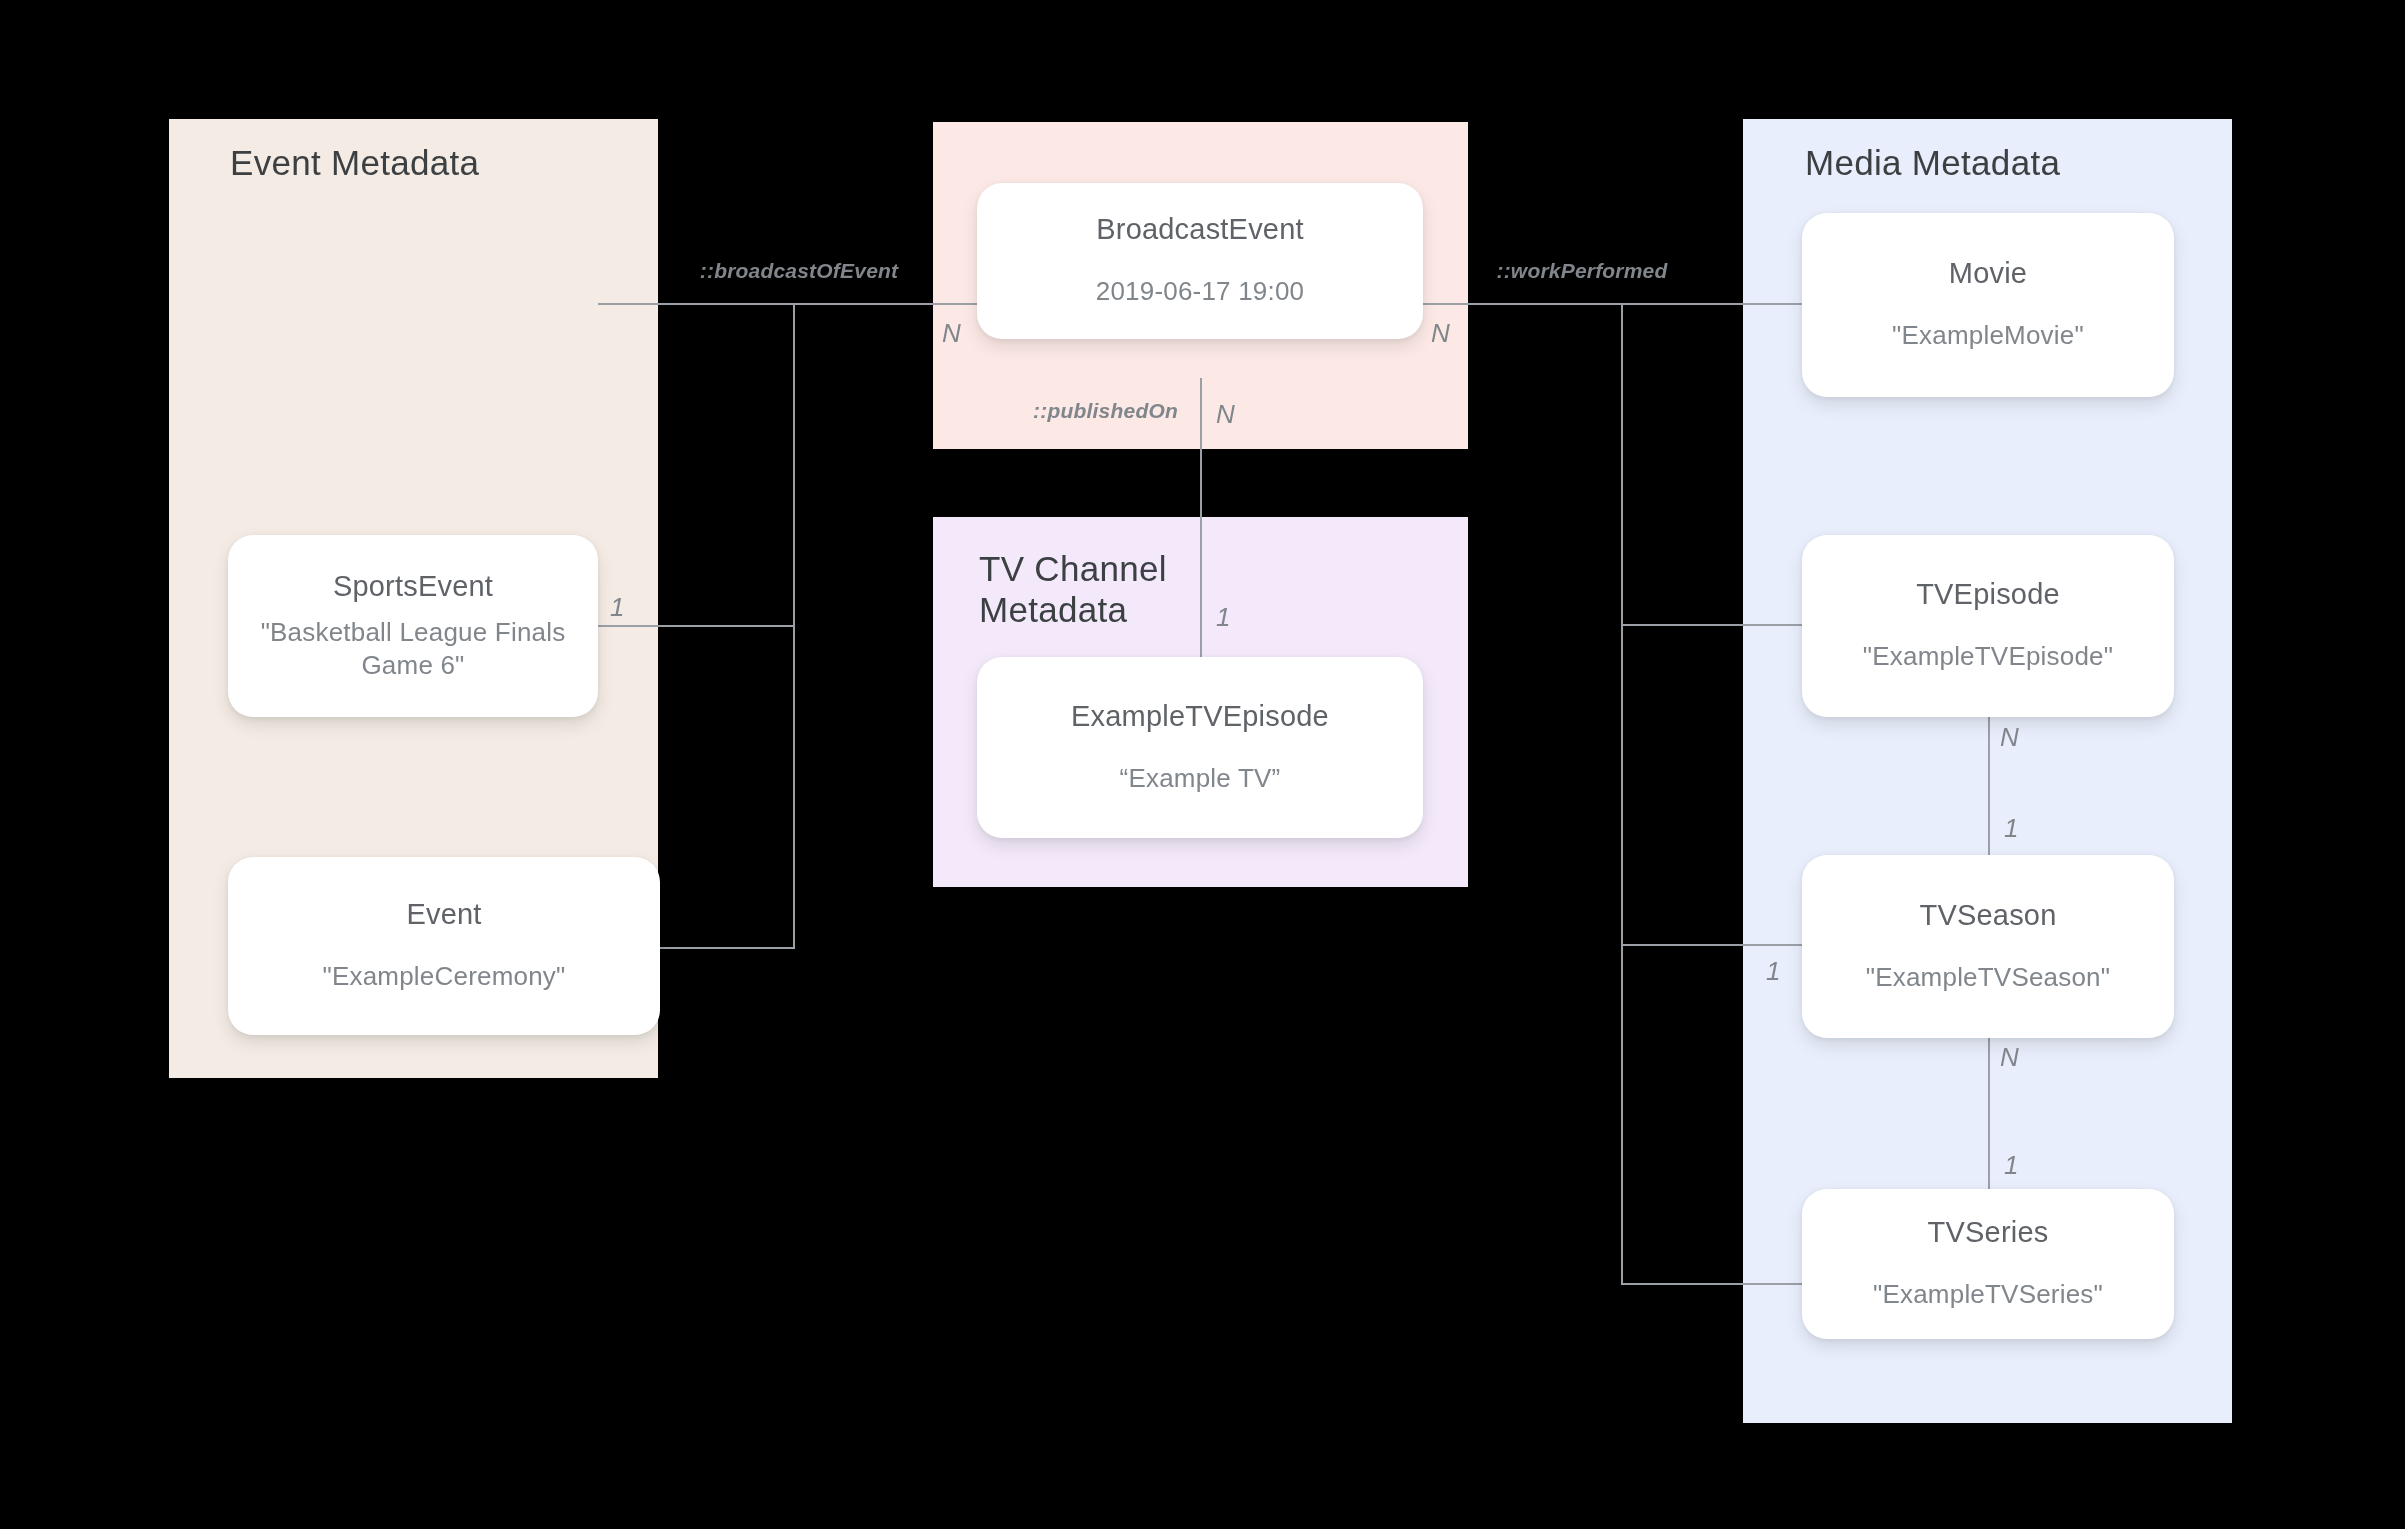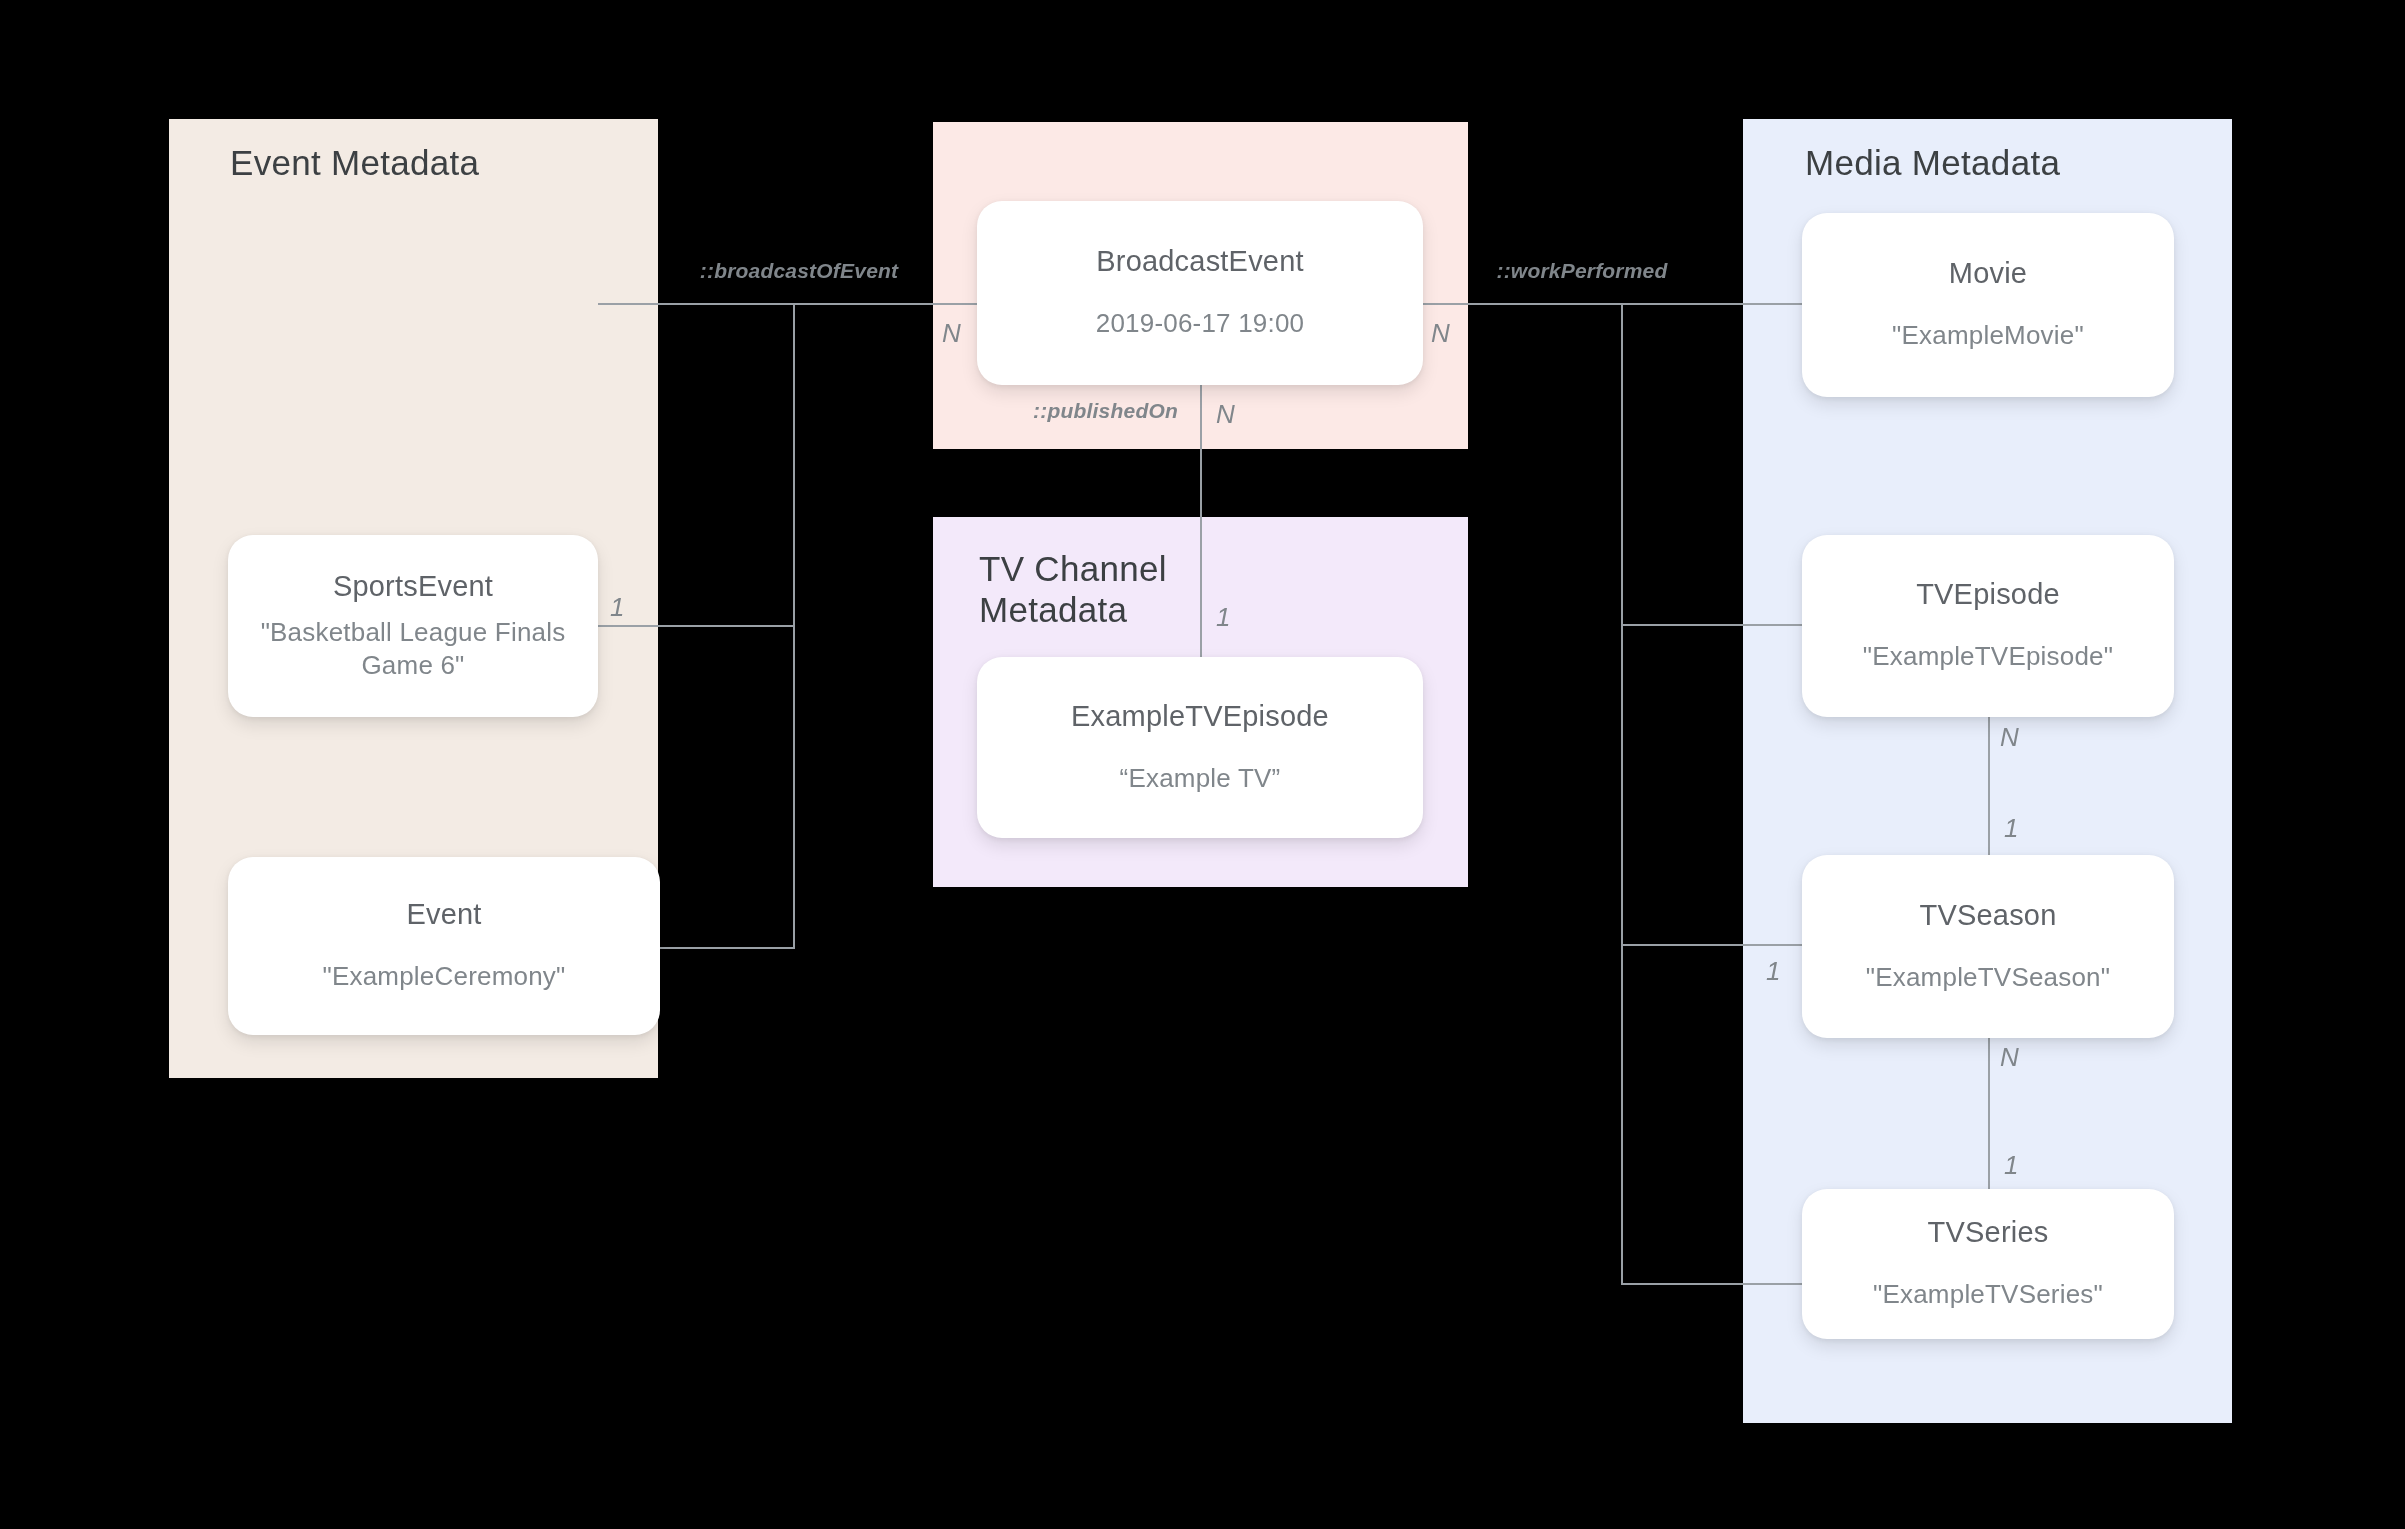--- a/index.html
+++ b/index.html
@@ -68,21 +68,21 @@
 
   <div class="card" style="left:228px;top:535px;width:370px;height:182px;gap:13px;">
     <div class="card-title">SportsEvent</div>
     <div class="card-subtitle">"Basketball League Finals Game 6"</div>
   </div>
   <div class="card" style="left:228px;top:857px;width:432px;height:178px;">
     <div class="card-title">Event</div>
     <div class="card-subtitle">"ExampleCeremony"</div>
   </div>
 
-  <div class="card" style="left:977px;top:201px;width:446px;height:184px;">
+  <div class="card" style="left:977px;top:183px;width:446px;height:156px;">
     <div class="card-title">BroadcastEvent</div>
     <div class="card-subtitle">2019-06-17 19:00</div>
   </div>
 
   <div class="card" style="left:977px;top:657px;width:446px;height:181px;">
     <div class="card-title">ExampleTVEpisode</div>
     <div class="card-subtitle">“Example TV”</div>
   </div>
 
   <div class="card" style="left:1802px;top:213px;width:372px;height:184px;">

